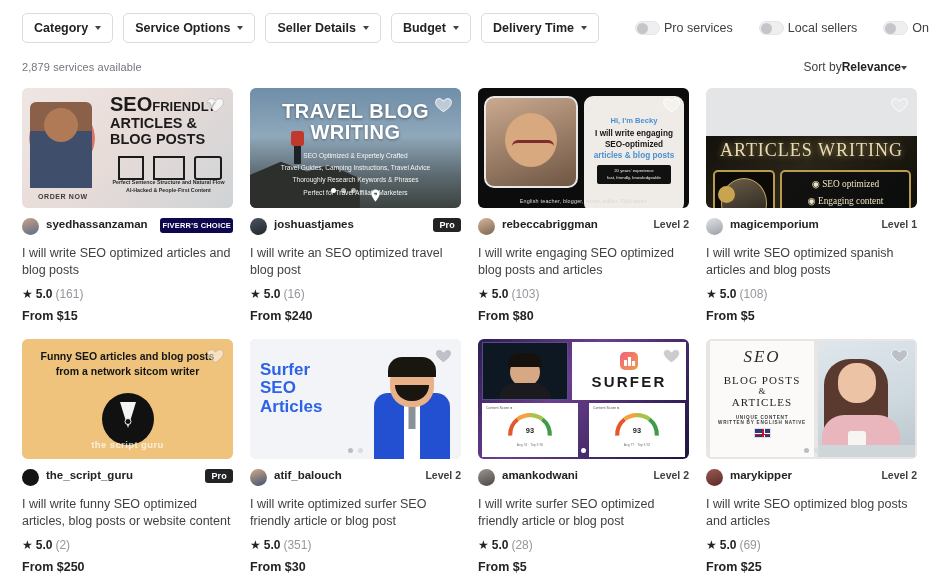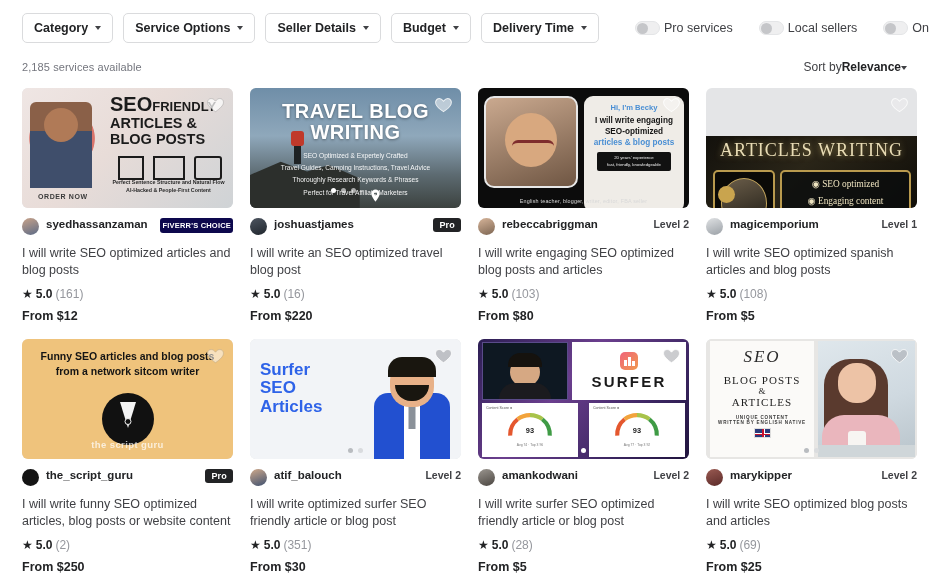--- a/index.html
+++ b/index.html
@@ -204,21 +204,21 @@
       <span class="toggle-label">Local sellers</span>
     </div>
     <div class="toggle-group">
       <span class="switch"></span>
       <span class="toggle-label">Online sellers</span>
     </div>
   </div>
 </div>
 
 <div class="results-header">
-  <span class="results-count">2,185 services available</span>
+  <span class="results-count">2,879 services available</span>
   <div class="sort-wrap">
     <span>Sort by</span>
     <span class="sort-value">Relevance</span>
     <span class="chev"></span>
   </div>
 </div>
 
 <div class="grid">
 
   <div class="card">
@@ -255,21 +255,21 @@
       <span class="badge-slot">
         <span class="fc-badge"><span>FIVERR'S CHOICE</span></span>
       </span>
     </div>
     <div class="title">I will write SEO optimized articles and blog posts</div>
     <div class="rating">
       <span class="star">★</span>
       <span class="score">5.0</span>
       <span class="count">(161)</span>
     </div>
-    <div class="price">From $12</div>
+    <div class="price">From $15</div>
   </div>
 
   <div class="card">
     <div class="thumb">
       <div class="thumb-inner" style="background:linear-gradient(180deg,#6f8ea8 0%,#8fa8bb 40%,#5d6b72 72%,#3c423f 100%);">
         <div style="position:absolute;left:0;bottom:0;width:52%;height:46%;background:#2c2f2c;clip-path:polygon(0 40%, 28% 16%, 52% 34%, 72% 22%, 100% 46%, 100% 100%, 0 100%);"></div>
         <div style="position:absolute;left:44px;bottom:44px;width:7px;height:22px;background:#1e2224;"></div>
         <div style="position:absolute;left:41px;bottom:62px;width:13px;height:15px;background:#c0392b;border-radius:3px;"></div>
         <div style="position:absolute;left:0;right:0;top:13px;color:#fff;">
           <div class="t-text" style="font-size:20px;letter-spacing:.5px;text-shadow:0 1px 3px rgba(0,0,0,.4);">TRAVEL BLOG</div>
@@ -304,31 +304,31 @@
       <span class="badge-slot">
         <span class="pro-badge">Pro</span>
       </span>
     </div>
     <div class="title">I will write an SEO optimized travel blog post</div>
     <div class="rating">
       <span class="star">★</span>
       <span class="score">5.0</span>
       <span class="count">(16)</span>
     </div>
-    <div class="price">From $220</div>
+    <div class="price">From $240</div>
   </div>
 
   <div class="card">
     <div class="thumb">
       <div class="thumb-inner" style="background:#0c0c0c;">
         <div style="position:absolute;left:6px;top:8px;width:94px;height:92px;border-radius:10px;background:linear-gradient(160deg,#caa98f,#6f5643);border:2px solid #e8e8e8;overflow:hidden;">
           <div style="position:absolute;left:50%;top:48%;transform:translate(-50%,-50%);width:52px;height:54px;border-radius:50%;background:#d8a87f;"></div>
           <div style="position:absolute;left:26px;top:42px;width:42px;height:10px;border-top:3px solid #7e2d2d;border-radius:6px 6px 0 0;"></div>
         </div>
-        <div style="position:absolute;left:106px;top:8px;right:5px;height:116px;border-radius:9px;background:#efece7;padding:7px 4px 0;">
+        <div style="position:absolute;left:106px;top:8px;right:5px;height:116px;border-radius:9px;background:#efece7;padding:20px 4px 0;">
           <div style="font-size:7.6px;font-weight:800;color:#4a8fd4;">Hi, I'm Becky</div>
           <div style="font-size:8.2px;font-weight:800;color:#141414;margin-top:3px;line-height:1.35;">
             <div>I will write engaging</div>
             <div>SEO-optimized</div>
           </div>
           <div style="font-size:8.2px;font-weight:700;color:#4a8fd4;margin-top:1px;">articles &amp; blog posts</div>
           <div style="margin:5px 9px 0;background:#111;border-radius:2px;padding:3px 2px;font-size:4.3px;color:#efefef;line-height:1.5;">
             <div>20 years' experience</div>
             <div>fast, friendly, knowledgeable</div>
           </div>

